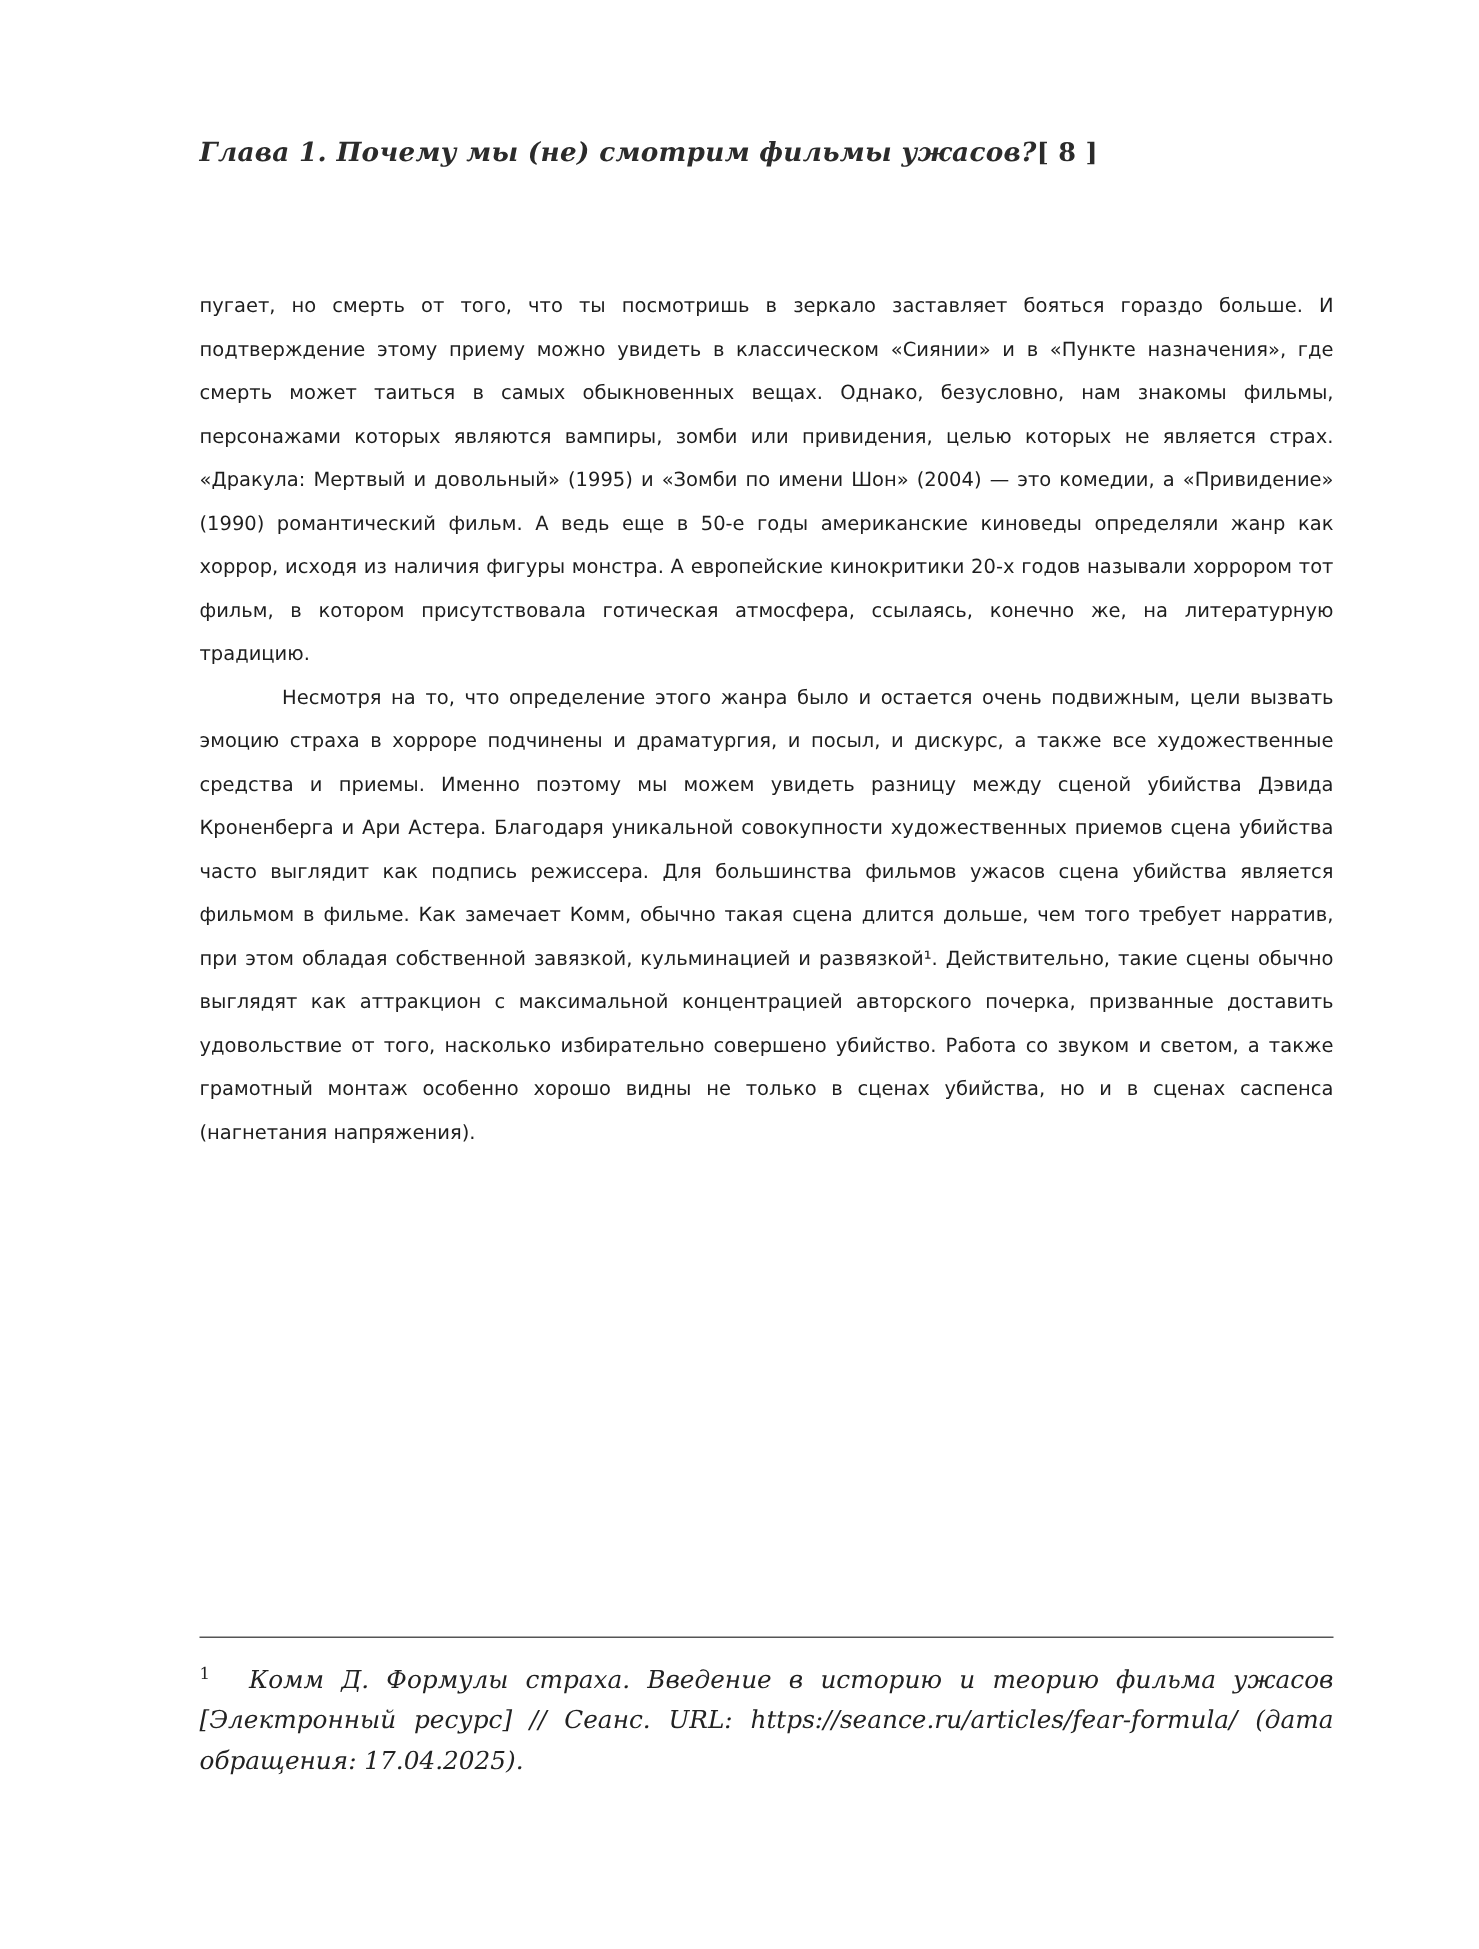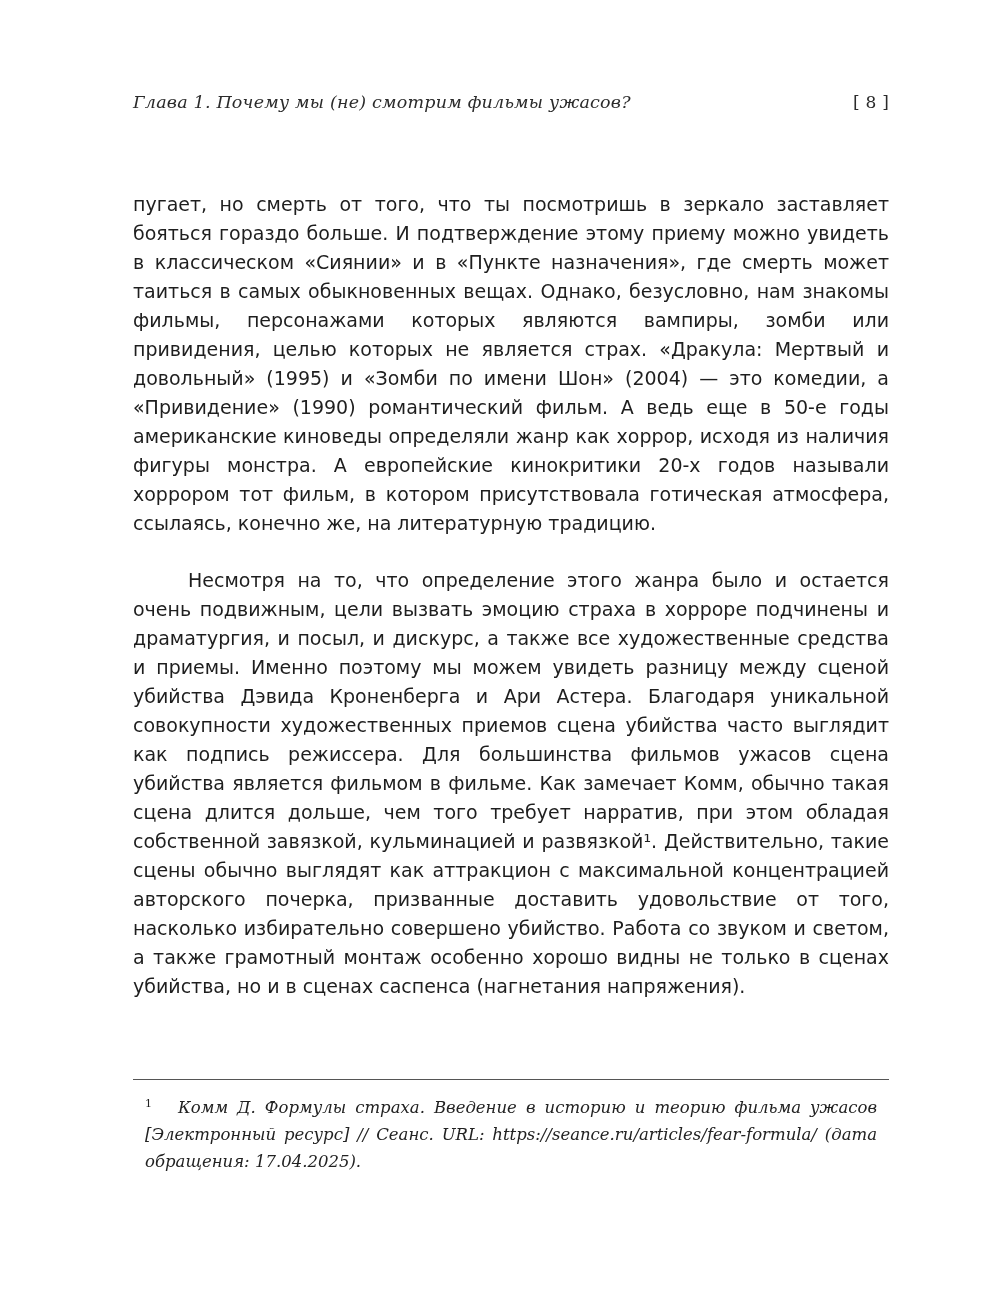--- a/index.html
+++ b/index.html
@@ -16,67 +16,66 @@
     box-sizing: border-box;
     padding: 92px 97px 112px 133px;
     display: flex;
     flex-direction: column;
     font-family: "DejaVu Sans", sans-serif;
     color: #1f1f1f;
     overflow: hidden;
   }
   .running-header {
     display: flex;
-    justify-content: space-between;
     align-items: baseline;
     font-family: "DejaVu Serif", "Liberation Serif", serif;
     font-style: italic;
     font-size: 17.5px;
     color: #2b2b2b;
     letter-spacing: 0.2px;
+    font-weight: bold;
   }
   .running-header .pagenum {
     font-style: normal;
     font-family: "DejaVu Serif", "Liberation Serif", serif;
     font-size: 17px;
     color: #2b2b2b;
     white-space: nowrap;
   }
   .body-text {
     margin-top: 78px;
   }
   .body-text p {
     margin: 0;
-    font-size: 19px;
+    font-size: 13px;
     line-height: 29px;
     text-align: justify;
     color: #1e1e1e;
   }
   .body-text p + p {
-    margin-top: 28px;
   }
   .body-text p.indent {
     text-indent: 55px;
   }
   .footnote-block {
     margin-top: auto;
   }
   .footnote-rule {
     border: 0;
     border-top: 1px solid #555;
     margin: 0 0 14px 0;
   }
   .footnote {
     font-family: "DejaVu Serif", "Liberation Serif", serif;
     font-style: italic;
     font-size: 16.5px;
     line-height: 27px;
     text-align: justify;
     color: #222;
-    margin: 12px;
+    margin: 0;
   }
   .footnote sup {
     font-size: 11px;
     font-style: normal;
     margin-right: 26px;
     line-height: 0;
   }
 </style>
 </head>
 <body>

